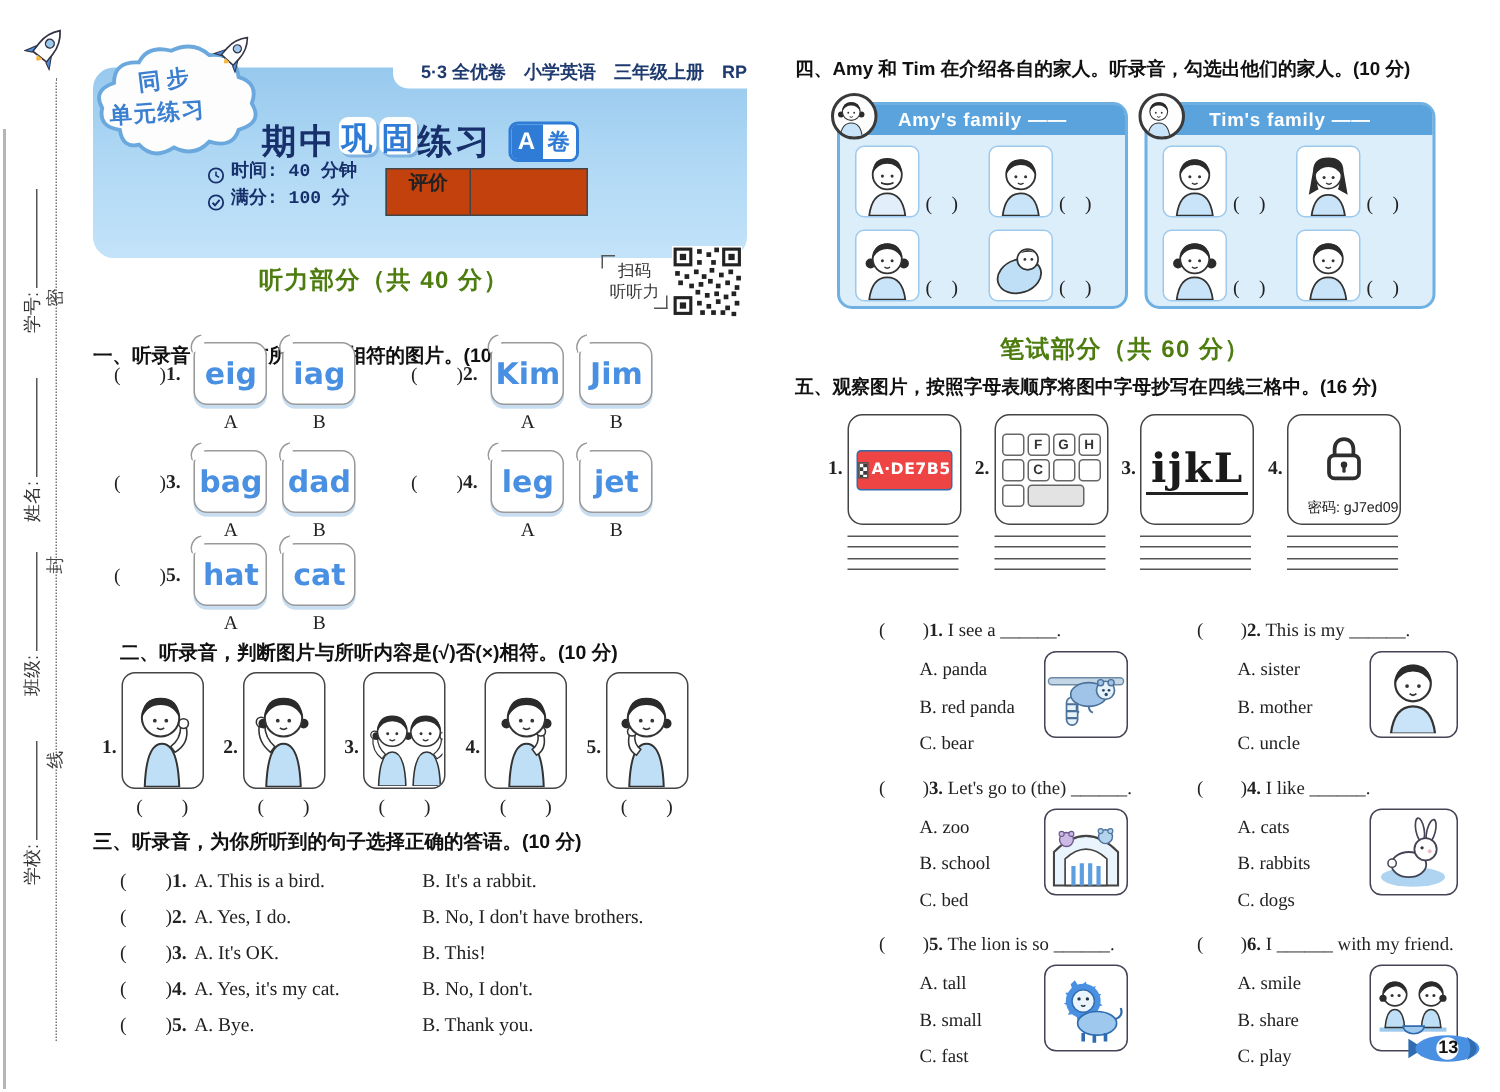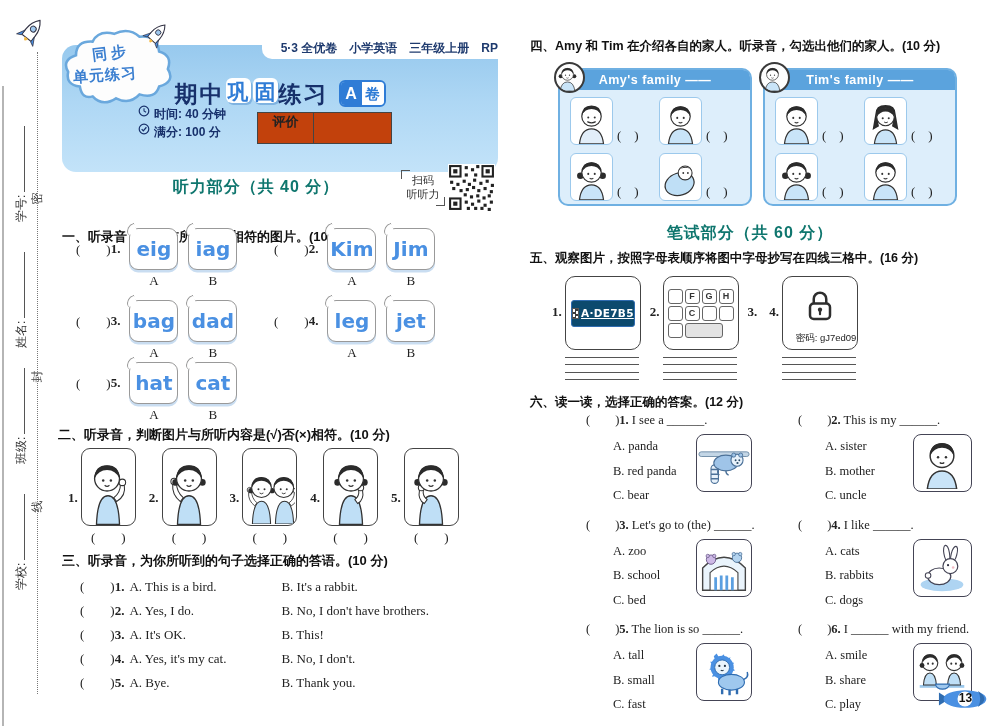--- a/index.html
+++ b/index.html
@@ -36,27 +36,27 @@
          border-radius:6px;font:bold 21px "Liberation Sans",sans-serif;text-align:center;margin:0 1px;
          vertical-align:3px;box-shadow:1.5px 2px 0 rgba(90,150,210,.55);}
   .a-pill{display:inline-flex;vertical-align:3px;margin-left:10px;border:2px solid #2f7cd6;
           border-radius:6px;overflow:hidden;height:23px;}
   .a-pill .a{width:21px;background:#2f7cd6;color:#fff;font:bold 16px "Liberation Sans",sans-serif;
              line-height:23px;text-align:center;}
   .a-pill .juan{width:22px;background:#fff;color:#2f7cd6;font:bold 15px "Liberation Sans",sans-serif;
                 line-height:23px;text-align:center;}
   .hdr-info{position:absolute;left:138px;top:105px;font:bold 12px "Liberation Sans",sans-serif;
             color:#17306b;line-height:18px;}
-  .hdr-info .il{display:flex;align-items:flex-start;gap:4px;}
+  .hdr-info .il{display:flex;align-items:flex-end;gap:4px;font-family:Liberation Mono, monospace;}
   .hdr-info svg{width:12px;height:12px;}
   .eval{position:absolute;left:195px;top:67px;width:133px;height:30px;background:#c2410c;
         border:1.5px solid #444;display:flex;}
   .eval .lab{width:55px;border-right:1.5px solid #444;text-align:center;line-height:27px;
              font:bold 13px "DejaVu Serif",serif;color:#222;}
-  .part-head{position:absolute;font:bold 16px "Liberation Sans",sans-serif;color:#0f766e;
+  .part-head{position:absolute;font:bold 16px "Liberation Sans",sans-serif;color:#4d7c0f;
              letter-spacing:1px;text-align:center;}
   .qr-wrap{position:absolute;left:401px;top:164px;display:flex;align-items:center;justify-content:center;}
   .qr-label{position:relative;width:40px;padding:4px 2px;font:11px "DejaVu Serif",serif;color:#333;
             text-align:center;line-height:14px;}
   .qr-label::before{content:"";position:absolute;left:0;top:0;width:8px;height:8px;
             border-left:1.2px solid #555;border-top:1.2px solid #555;}
   .qr-label::after{content:"";position:absolute;right:0;bottom:0;width:8px;height:8px;
             border-right:1.2px solid #555;border-bottom:1.2px solid #555;}
   .qr-svg{width:47px;height:47px;margin-left:3px;}
 
@@ -110,23 +110,23 @@
            overflow:hidden;display:flex;align-items:flex-end;justify-content:center;}
   .fam-pic svg{width:37px;height:43px;}
   .fam-cell .brk{margin-left:4px;}
 
   
   .s5-row{position:absolute;display:flex;}
   .s5-item{display:flex;margin-right:9px;}
   .s5-item .no{font-size:13px;margin:28px 3px 0 0;}
   .s5-box{width:74px;height:72px;border:1.8px solid #444;border-radius:10px;background:#fff;
           position:relative;display:flex;align-items:center;justify-content:center;}
-  .plate{display:flex;align-items:center;gap:2px;width:62px;height:25px;background:#0c4a6e;
+  .plate{display:flex;align-items:center;gap:2px;width:62px;height:25px;background:#ef4444;
          border:1.5px solid #2f6cb0;border-radius:3px;
-         color:#fff;font:bold 10.5px "DejaVu Sans",sans-serif;letter-spacing:.3px;text-decoration:underline;}
+         color:#fff;font:bold 10.5px "DejaVu Sans",sans-serif;letter-spacing:.3px;}
   .mosaic{background:conic-gradient(#3c3c3c 25%,#fff 0 50%,#3c3c3c 0 75%,#fff 0);
           background-size:5px 5px;}
   .m-sq{width:9px;height:9px;border:.8px solid #555;}
   .kb{display:flex;flex-direction:column;gap:2px;}
   .kb-row{display:flex;gap:2px;}
   .key{width:13px;height:13px;border:1.2px solid #666;border-radius:3px;background:#fff;
        font:bold 9px "Liberation Sans",sans-serif;color:#333;display:flex;align-items:center;
        justify-content:center;}
   .key.space{width:36px;background:#e3e3e3;}
   .letters-gfx{font:bold 27px "DejaVu Serif",serif;color:#1a1a1a;border-bottom:2.5px solid #222;
@@ -544,21 +544,21 @@
         </div>
       <div class="cardcol">
           <div class="word-card">
             <span>cat</span>
           </div>
           <div class="ab">B</div>
         </div>
     </div>
   </div>
 
-  <div class="sec-h" style="left:58px;top:426px;text-align:right;">二、听录音，判断图片与所听内容是(√)否(×)相符。(10 分)</div>
+  <div class="sec-h" style="left:80px;top:426px;text-align:right;">二、听录音，判断图片与所听内容是(√)否(×)相符。(10 分)</div>
   <div class="s2-row" style="left:68px;top:448px;">
     <div class="s2-item">
       <span class="no">1.</span>
       <div>
           <div class="pic-box">
             <svg width="46" height="68">
               <use href="#k-boy-ear"></use>
             </svg>
           </div>
       <div class="s2-brk">(　　)</div>
@@ -760,41 +760,51 @@
         <div class="four-lines">
             <div class="fl"></div>
             <div class="fl"></div>
             <div class="fl"></div>
             <div class="fl"></div>
           </div>
       </div>
     </div>
     <div class="s5-item">
       <span class="no">3.</span>
+      <div>
+        <div class="s5-box">
+          <span class="letters-gfx">ijkL</span>
+        </div>
+        <div class="four-lines">
+            <div class="fl"></div>
+            <div class="fl"></div>
+            <div class="fl"></div>
+            <div class="fl"></div>
+          </div>
+      </div>
     </div>
     <div class="s5-item">
       <span class="no">4.</span>
       <div>
         <div class="s5-box">
           <svg class="lock-svg">
               <use href="#i-lock"></use>
             </svg>
           <div class="pwd">密码: gJ7ed09</div>
         </div>
         <div class="four-lines">
             <div class="fl"></div>
             <div class="fl"></div>
             <div class="fl"></div>
             <div class="fl"></div>
           </div>
       </div>
     </div>
   </div>
 
-  <div class="sec-h sm" style="left:530px;top:394px;">六、读一读，选择正确的答案。(12 分)</div>
   <div class="q-grid" style="left:548px;top:412px;">
 
     <div class="q">
       <div class="q-stem"><span class="brk">(　　)</span><span class="no">1.</span> <span>I see a ______.</span></div>
       <div class="q-body">
         <div class="q-opts">
           <div>A. panda</div>
           <div>B. red panda</div>
           <div>C. bear</div>
         </div>

